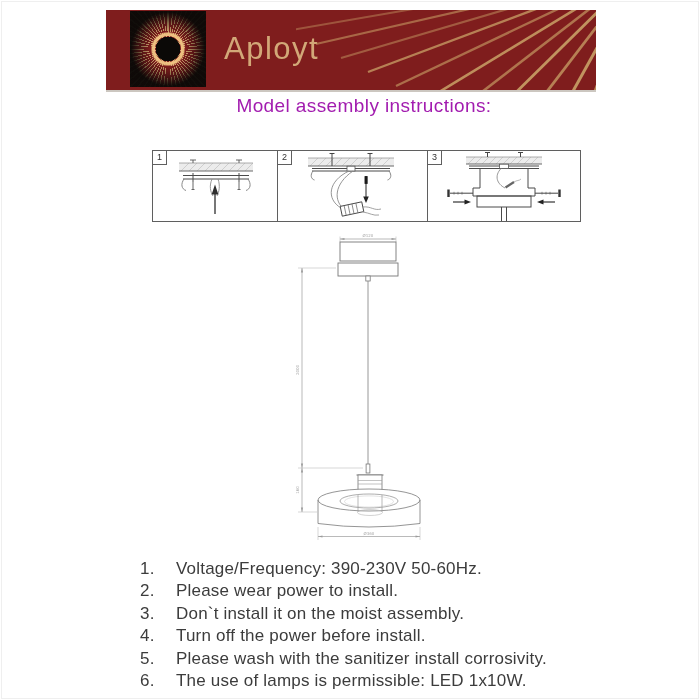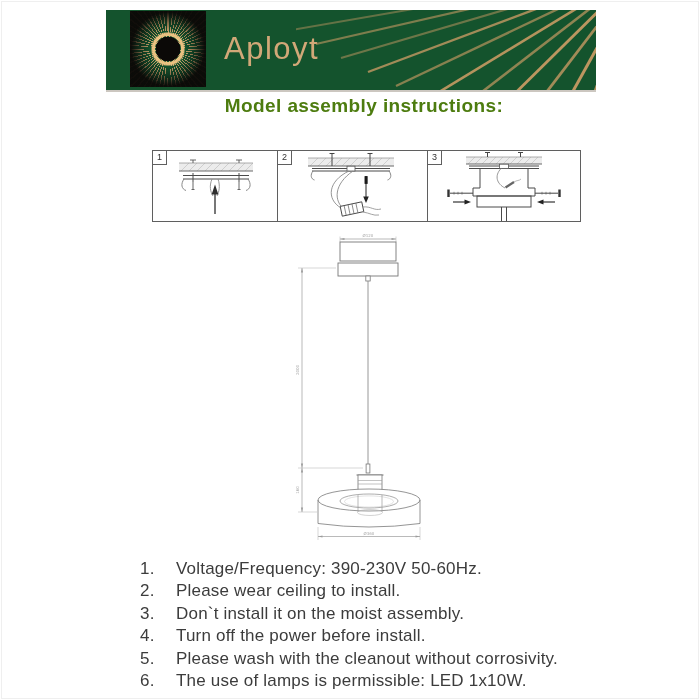--- a/index.html
+++ b/index.html
@@ -5,40 +5,40 @@
   html,body{margin:0;padding:0;}
   body{
     width:700px;height:700px;background:#ffffff;position:relative;overflow:hidden;
     font-family:"Liberation Sans", sans-serif;color:#3c3c3c;
   }
   .frame{position:absolute;inset:1px;border:1px solid #efefef;pointer-events:none;}
 
   
   .banner{
     position:absolute;left:106px;top:10px;width:490px;height:80px;
-    background:#14532d;overflow:hidden;border-bottom:2px solid #ccc7c0;
+    background:#7f1d1d;overflow:hidden;border-bottom:2px solid #ccc7c0;
   }
   .sunburst{
     position:absolute;left:24px;top:1px;width:76px;height:76px;
     background:
       radial-gradient(circle, #0b0907 0 12px, rgba(11,9,7,0) 12.5px),
       radial-gradient(circle, rgba(0,0,0,0) 0 12.5px, rgba(242,198,132,.95) 13.5px 15.5px, rgba(242,198,132,0) 17.5px),
       radial-gradient(circle, rgba(11,9,7,0) 0 17px, rgba(11,9,7,.35) 26px, rgba(11,9,7,.97) 37px),
       repeating-conic-gradient(rgba(209,167,112,.95) 0deg 1.8deg, rgba(11,9,7,0) 1.8deg 6.4deg);
   }
   .brand{
     position:absolute;left:118px;top:0;height:80px;line-height:78px;
     font-size:31px;letter-spacing:1.5px;color:#d2a878;font-weight:500;
   }
   .rays{position:absolute;right:0;top:0;}
 
   
   .title-block{position:absolute;left:0;top:95px;width:700px;text-align:center;}
   .title-block .t1, .title-block .t2{
-    font-size:19px;line-height:22px;letter-spacing:.4px;color:#4d7c0f;font-weight:700;padding-left:28px;
+    font-size:19px;line-height:22px;letter-spacing:.4px;color:#a21caf;font-weight:400;padding-left:28px;
   }
 
   
   .steps-row{position:absolute;left:152px;top:150px;display:flex;}
   .panel{
     position:relative;height:70px;border:1px solid #5f5f5f;background:#fff;box-sizing:content-box;
   }
   .panel + .panel{margin-left:-1px;}
   .p1{width:124px;} .p2{width:149px;} .p3{width:152px;}
   .badge{
@@ -212,36 +212,36 @@
 
   <div class="notes">
     <div class="note">
       <span class="n">1.</span>
         <span class="sp"></span>
       <span>Voltage/Frequency: 390-230V 50-60Hz.</span>
     </div>
     <div class="note">
       <span class="n">2.</span>
         <span class="sp"></span>
-      <span>Please wear ceiling to install.</span>
+      <span>Please wear power to install.</span>
     </div>
     <div class="note">
       <span class="n">3.</span>
         <span class="sp"></span>
       <span>Don`t install it on the moist assembly.</span>
     </div>
     <div class="note">
       <span class="n">4.</span>
         <span class="sp"></span>
       <span>Turn off the power before install.</span>
     </div>
     <div class="note">
       <span class="n">5.</span>
         <span class="sp"></span>
-      <span>Please wash with the cleanout without corrosivity.</span>
+      <span>Please wash with the sanitizer install corrosivity.</span>
     </div>
     <div class="note">
       <span class="n">6.</span>
         <span class="sp"></span>
       <span>The use of lamps is permissible: LED 1x10W.</span>
     </div>
   </div>
 
 </div>
 

